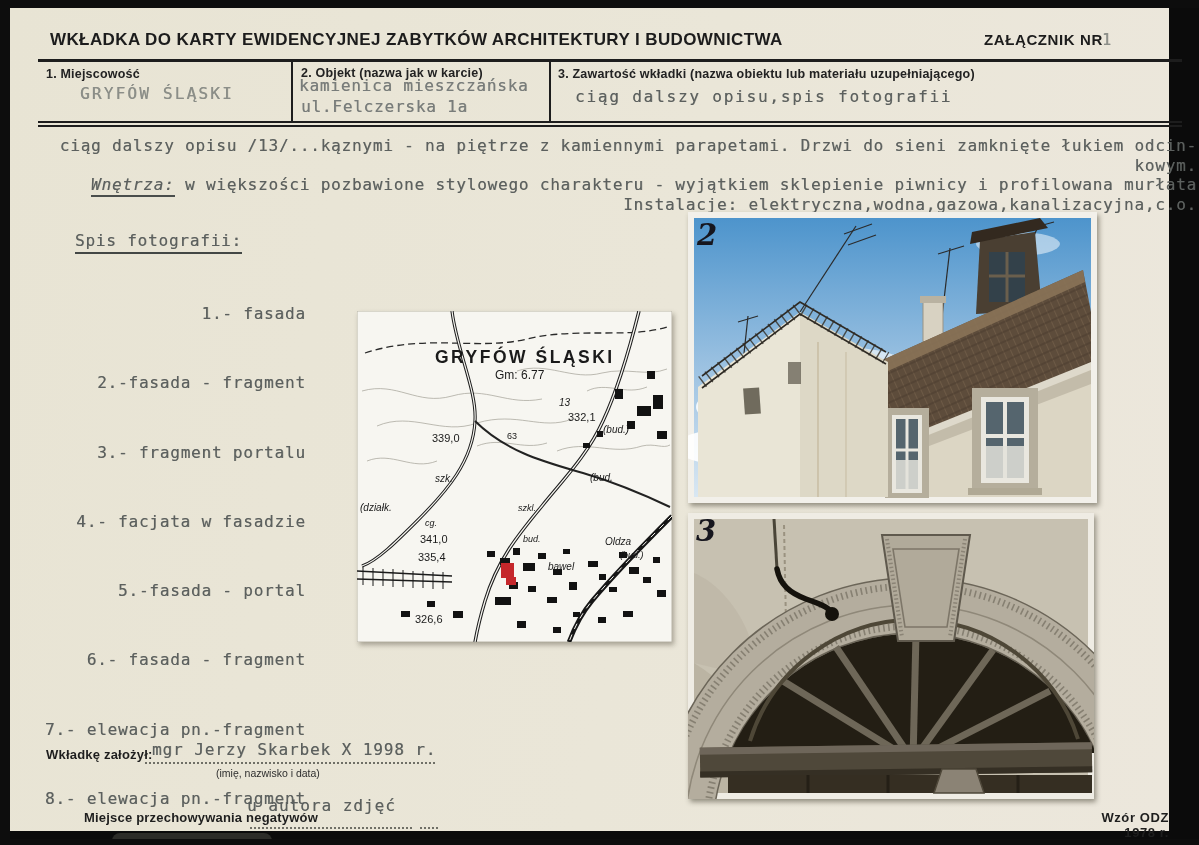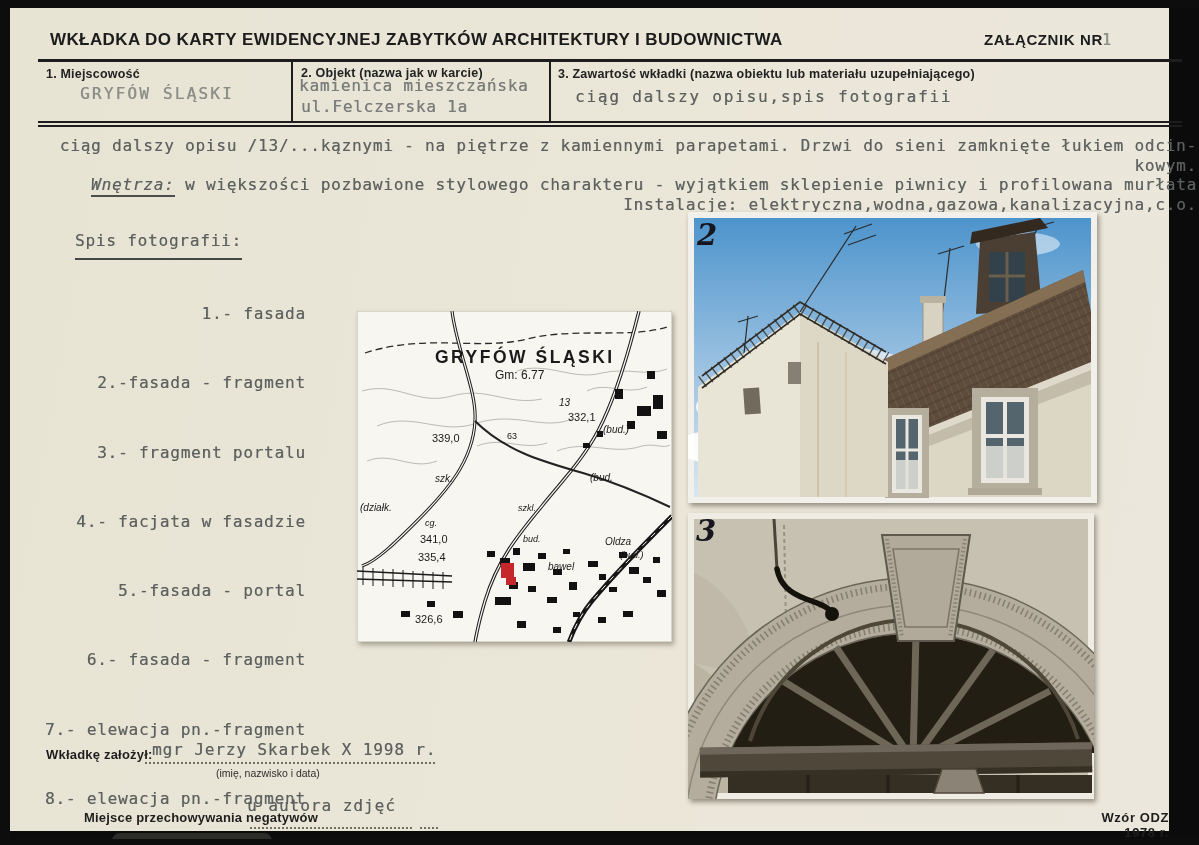--- a/index.html
+++ b/index.html
@@ -23,21 +23,21 @@
 
   .rule{background:#1d1d1d;}
   .vline{background:#1d1d1d;width:2px;}
 
   .desc{left:35px;top:136px;width:1152px;white-space:nowrap;}
   .desc div{line-height:19.5px;}
   .ind{padding-left:30px;}
   .uline{border-bottom:2px solid #4a4e4c;padding-bottom:1px;font-style:italic;}
 
   .spis-head{left:65px;top:231px;border-bottom:2px solid #43474560;
-             border-color:#434745;padding-bottom:8px;}
+             border-color:#434745;padding-bottom:2px;}
   .plist{left:35px;top:253px;}
   .plist div{line-height:17.3px;margin-top:14px;}
 
   .photo{box-shadow:2px 3px 5px rgba(40,35,20,.45);background:#fff;}
   .map-print{box-shadow:2px 3px 5px rgba(40,35,20,.35);}
   .hand-num{font-family:"DejaVu Serif",serif;font-style:italic;font-weight:bold;
             font-size:29px;color:#16161e;line-height:1;}
 
   .dotline{border-bottom:2px dotted #6f6f66;height:1px;}
   .foot-label{font-size:13px;font-weight:bold;color:#1e1e1e;letter-spacing:.2px;}

